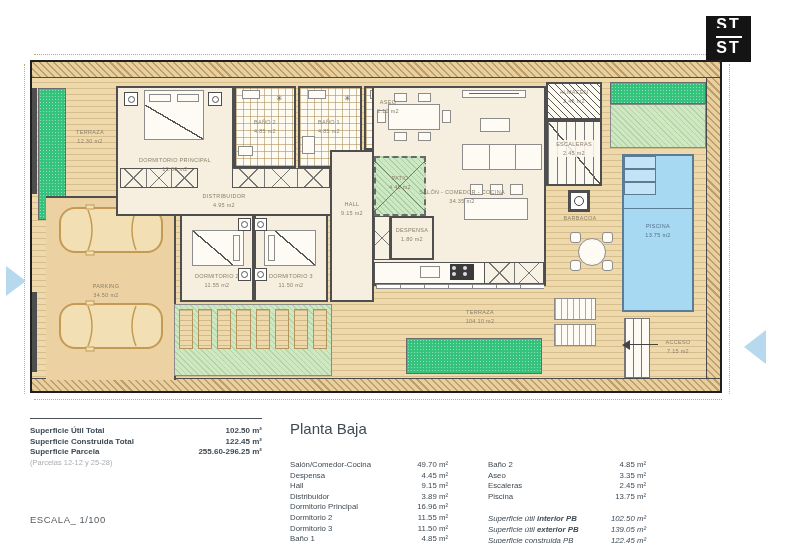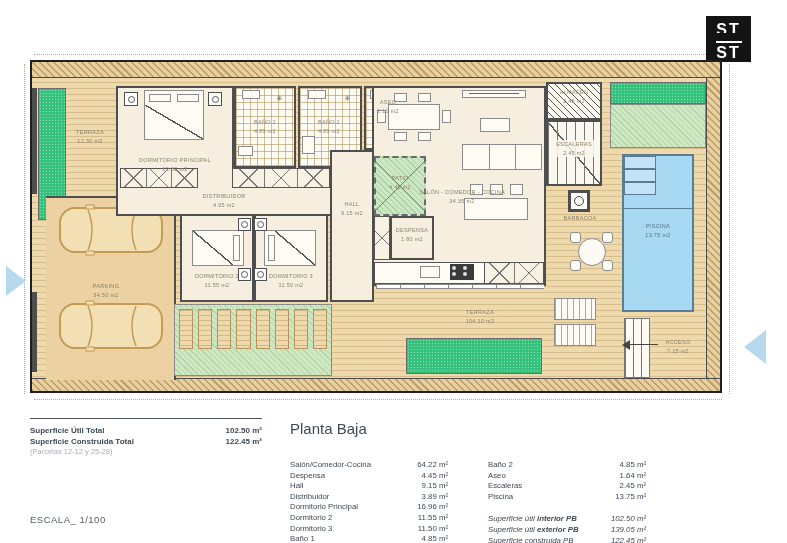--- a/index.html
+++ b/index.html
@@ -58,21 +58,21 @@
        background-image:repeating-linear-gradient(90deg,#888 0 1px,transparent 1px 24px);}
   .slat{background:#eed9ad;border:1px solid #b4945c;
        background-image:repeating-linear-gradient(to bottom,rgba(172,134,78,.4) 0 1px,transparent 1px 5px);}
   .dim{position:absolute;border:0;}
   .dim-h{border-top:1px dotted #c9a86f;height:0;}
   .dim-v{border-left:1px dotted #c9a86f;width:0;}
   .tri-r{width:0;height:0;border-top:15px solid transparent;border-bottom:15px solid transparent;border-left:20px solid #b7d9ee;}
   .tri-l{width:0;height:0;border-top:17px solid transparent;border-bottom:17px solid transparent;border-right:22px solid #b7d9ee;}
   
   #logo{position:absolute;left:706px;top:16px;width:45px;height:46px;background:#141414;
-        display:flex;flex-direction:column;align-items:center;justify-content:flex-end;color:#fff;}
+        display:flex;flex-direction:column;align-items:center;justify-content:center;color:#fff;}
   #logo .lt{height:13px;overflow:hidden;font-weight:700;font-size:16px;letter-spacing:2px;line-height:20px;transform:translateY(-7px);}
   #logo .ld{width:26px;border-top:2px solid #fff;margin:1px 0 1px;}
   #logo .lb{font-weight:700;font-size:16px;letter-spacing:2px;line-height:18px;}
   
   #titleblock{position:absolute;left:30px;top:413px;width:232px;color:#414a52;}
   #titleblock h1{margin:0;font-size:19px;font-weight:400;letter-spacing:7px;color:#4b5157;}
   #titleblock .rule{border-top:1.5px solid #4b5157;margin:5px 0 7px;}
   .trow{display:flex;justify-content:space-between;font-size:8px;font-weight:700;line-height:10.5px;color:#3e4a54;gap:12px;}
   .tnote{font-size:7.5px;color:#a8aeb4;line-height:10.5px;}
   #scale{position:absolute;left:30px;top:514px;font-size:9.5px;color:#565c62;letter-spacing:.5px;}
@@ -356,30 +356,34 @@
   <div id="titleblock">
     <div class="rule"></div>
     <div class="trow">
       <span>Superficie Útil Total</span>
       <span>102.50 m²</span>
     </div>
     <div class="trow">
       <span>Superficie Construida Total</span>
       <span>122.45 m²</span>
     </div>
+    <div class="trow">
+      <span>Superficie Parcela</span>
+      <span>255.60-296.25 m²</span>
+    </div>
     <div class="tnote">(Parcelas 12-12 y 25-28)</div>
   </div>
   <div id="scale">ESCALA_ 1/100</div>
 
   <div id="legend-heading">Planta Baja</div>
 
   <div class="lcol" id="lcol1">
     <div class="lrow">
         <span class="ll">Salón/Comedor-Cocina</span>
-        <span class="lv">64.22 m²</span>
+        <span class="lv">49.70 m²</span>
       </div>
     <div class="lrow">
         <span class="ll">Despensa</span>
         <span class="lv">4.45 m²</span>
       </div>
     <div class="lrow">
         <span class="ll">Hall</span>
         <span class="lv">9.15 m²</span>
       </div>
     <div class="lrow">
@@ -404,21 +408,21 @@
       </div>
   </div>
 
   <div class="lcol" id="lcol2">
     <div class="lrow">
         <span class="ll">Baño 2</span>
         <span class="lv">4.85 m²</span>
       </div>
     <div class="lrow">
         <span class="ll">Aseo</span>
-        <span class="lv">1.64 m²</span>
+        <span class="lv">3.35 m²</span>
       </div>
     <div class="lrow">
         <span class="ll">Escaleras</span>
         <span class="lv">2.45 m²</span>
       </div>
     <div class="lrow">
         <span class="ll">Piscina</span>
         <span class="lv">13.75 m²</span>
       </div>
     <div class="ltotals">

